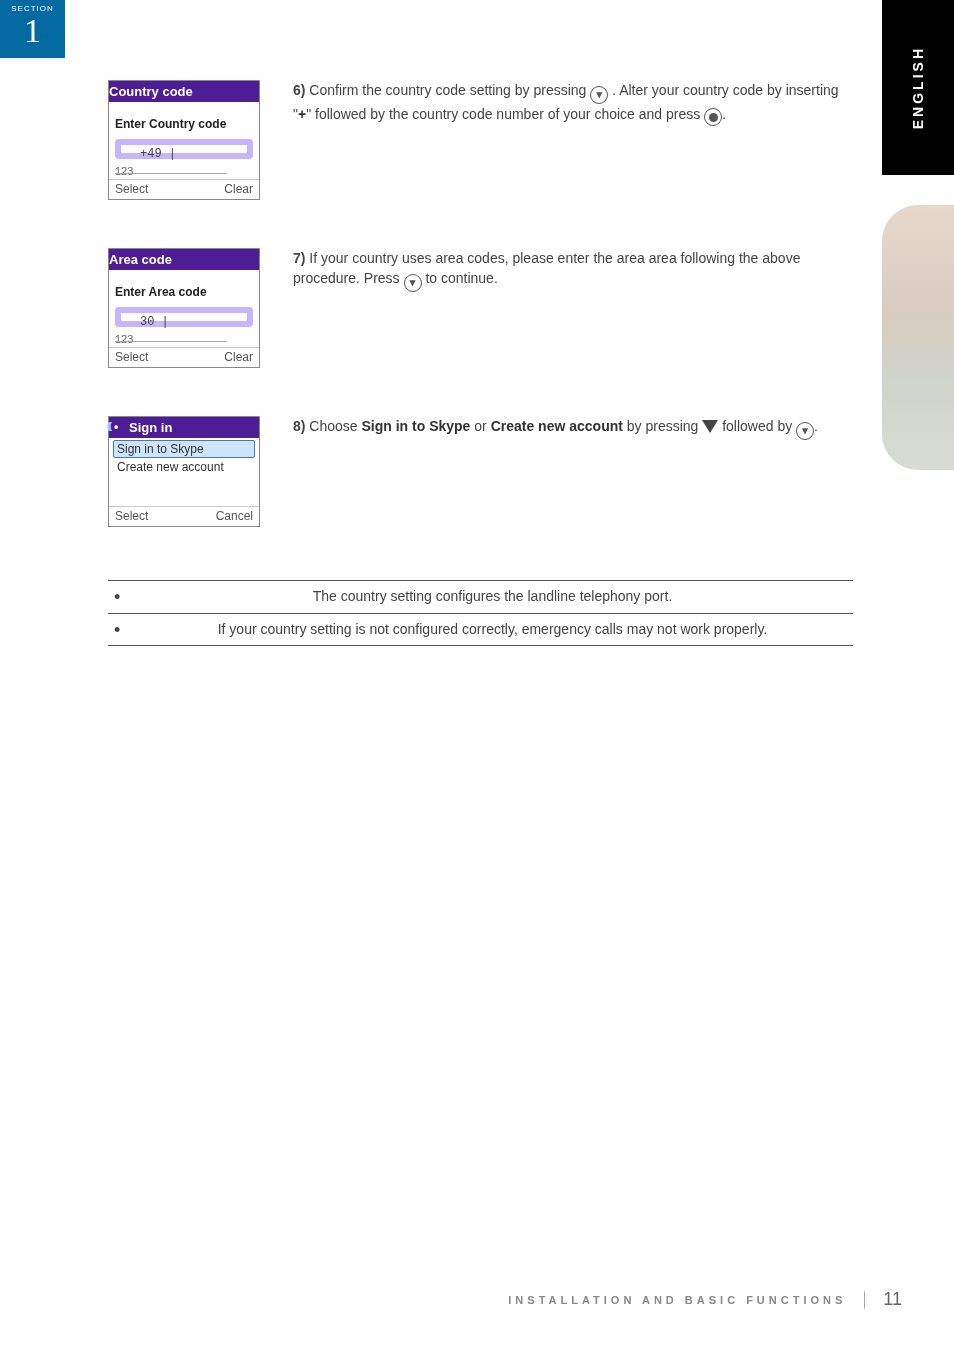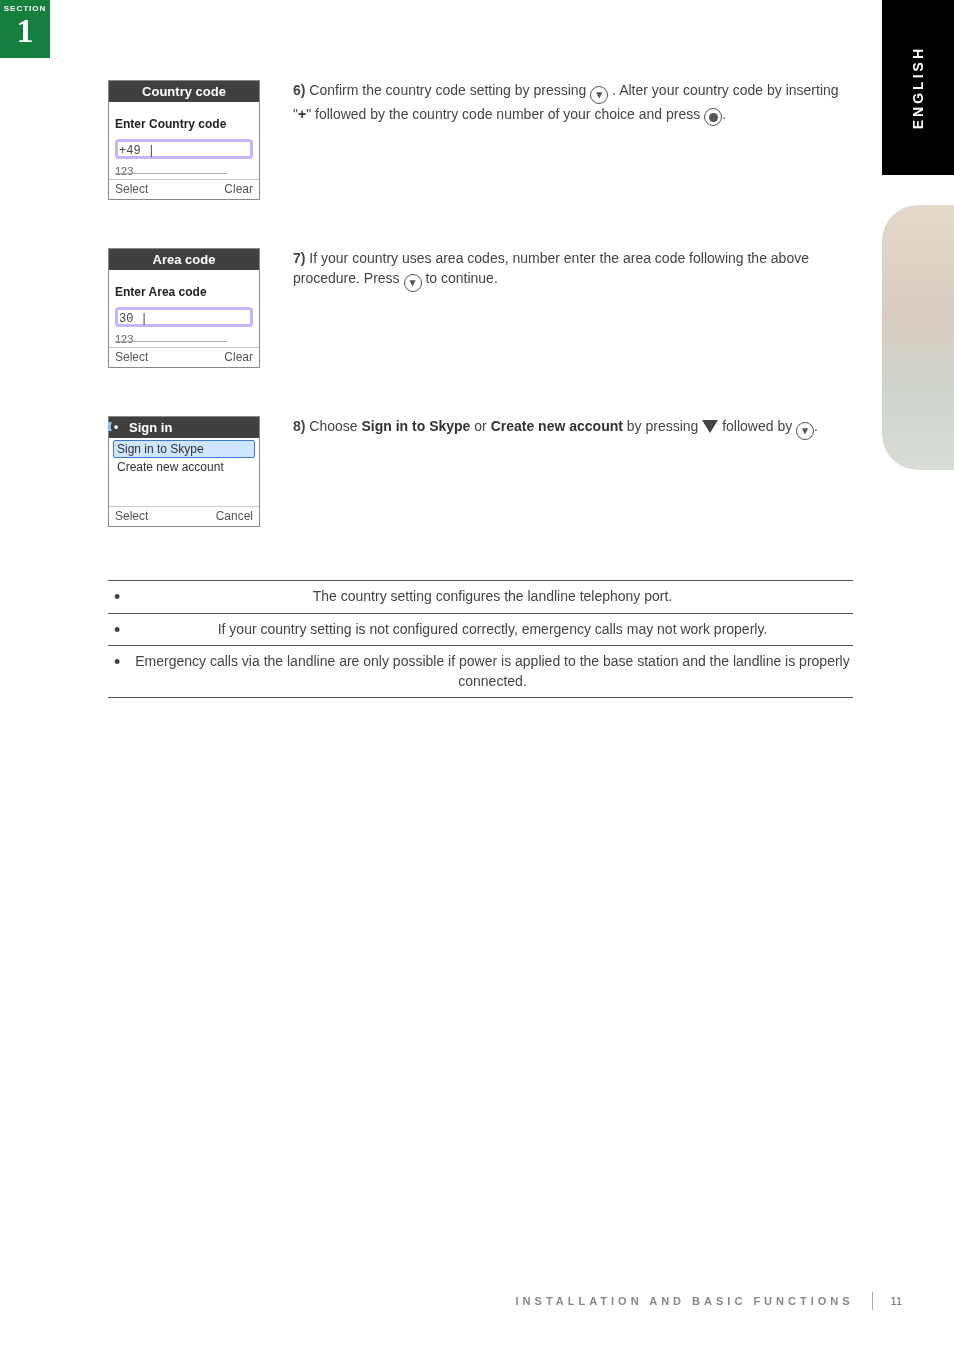--- a/index.html
+++ b/index.html
@@ -42,26 +42,26 @@
     background: linear-gradient(180deg, #e6d9cc 0%, #d9cbbf 40%, #cfd5cc 70%, #d7dcd4 100%);
     border-top-left-radius: 36px;
     border-bottom-left-radius: 36px;
     overflow: hidden;
   }
   
   .section-badge {
     position: absolute;
     left: 0;
     top: 0;
-    width: 50px;
+    width: 65px;
     height: 58px;
-    background: #15803d;
+    background: #0369a1;
     color: #fff;
     text-align: center;
-    font-weight: 700;
+    font-weight: 400;
     padding-top: 4px;
   }
   .section-badge .lbl { font-size: 8px; letter-spacing: 1px; display:block; }
   .section-badge .num { font-size: 34px; line-height: 36px; display:block; font-family: Georgia, serif; }
 
   .page {
     position: absolute;
     left: 108px;
     top: 80px;
     width: 745px;
@@ -105,40 +105,39 @@
 
   
   .screen {
     width: 152px;
     border: 1px solid #888;
     background: #fff;
     font-family: Arial, sans-serif;
     margin-bottom: 8px;
   }
   .screen .titlebar {
-    background: #404040;
+    background: #4c1d95;
     color: #fff;
-    text-align: center;
     font-weight: 700;
     font-size: 13px;
     padding: 3px 0;
     font-family: "Comic Sans MS", Arial, sans-serif;
   }
   .screen .subtitle {
     font-weight: 700;
     font-size: 12px;
     padding: 15px 6px 4px;
     font-family: "Comic Sans MS", Arial, sans-serif;
     color: #222;
   }
   .screen .field {
     margin: 4px 6px 6px;
-    border: 3px solid #c4b5fd;
+    border: 6px solid #c4b5fd;
     border-radius: 4px;
-    padding: 2px 1px;
+    padding: 2px 19px;
     font-size: 12px;
     color: #444;
     height: 20px;
     font-family: "Courier New", monospace;
   }
   .screen .mode-row {
     text-align: left;
     font-size: 11px;
     color: #666;
     padding: 0 6px 2px;
@@ -201,21 +200,21 @@
     align-items: center;
     gap: 18px;
   }
   .footer .ftxt {
     color: #888;
     font-size: 11px;
     letter-spacing: 4px;
     font-weight: 700;
   }
   .footer .sep { width: 1px; height: 18px; background: #aaa; }
-  .footer .pnum { color: #666; font-size: 11px; text-align: center; }
+  .footer .pnum { color: #666; font-size: 18px; text-align: center; }
 
   b { font-weight: 700; color: #333; }
 </style>
 </head>
 <body>
 
 <div class="section-badge">
   <span class="lbl">SECTION</span>
   <span class="num">1</span>
 </div>
@@ -259,21 +258,21 @@
         <div class="field">30 |</div>
         <div class="mode-row">123</div>
         <div class="softkeys">
           <span>Select</span>
           <span>Clear</span>
         </div>
       </div>
     </div>
     <div class="text-col">
       <span class="step-num">7)</span>
-      <span>If your country uses area codes, number enter the area code following the above procedure. Press </span>
+      <span>If your country uses area codes, please enter the area area following the above procedure. Press </span>
       <span class="icon-circle">
           <span class="arr">▾</span>
         </span>
       <span> to continue.</span>
     </div>
   </div>
 
   <div class="row">
     <div class="screen-col">
       <div class="screen">
@@ -299,21 +298,20 @@
       <span class="icon-circle">
           <span class="arr">▾</span>
         </span><span>.</span>
     </div>
   </div>
 
   <div class="notes">
     <ul>
       <li>The country setting configures the landline telephony port.</li>
       <li>If your country setting is not configured correctly, emergency calls may not work properly.</li>
-      <li>Emergency calls via the landline are only possible if power is applied to the base station and the landline is properly connected.</li>
     </ul>
   </div>
 
 </div>
 
 <div class="footer">
   <span class="ftxt">INSTALLATION AND BASIC FUNCTIONS</span>
   <span class="sep"></span>
   <span class="pnum">11</span>
 </div>

